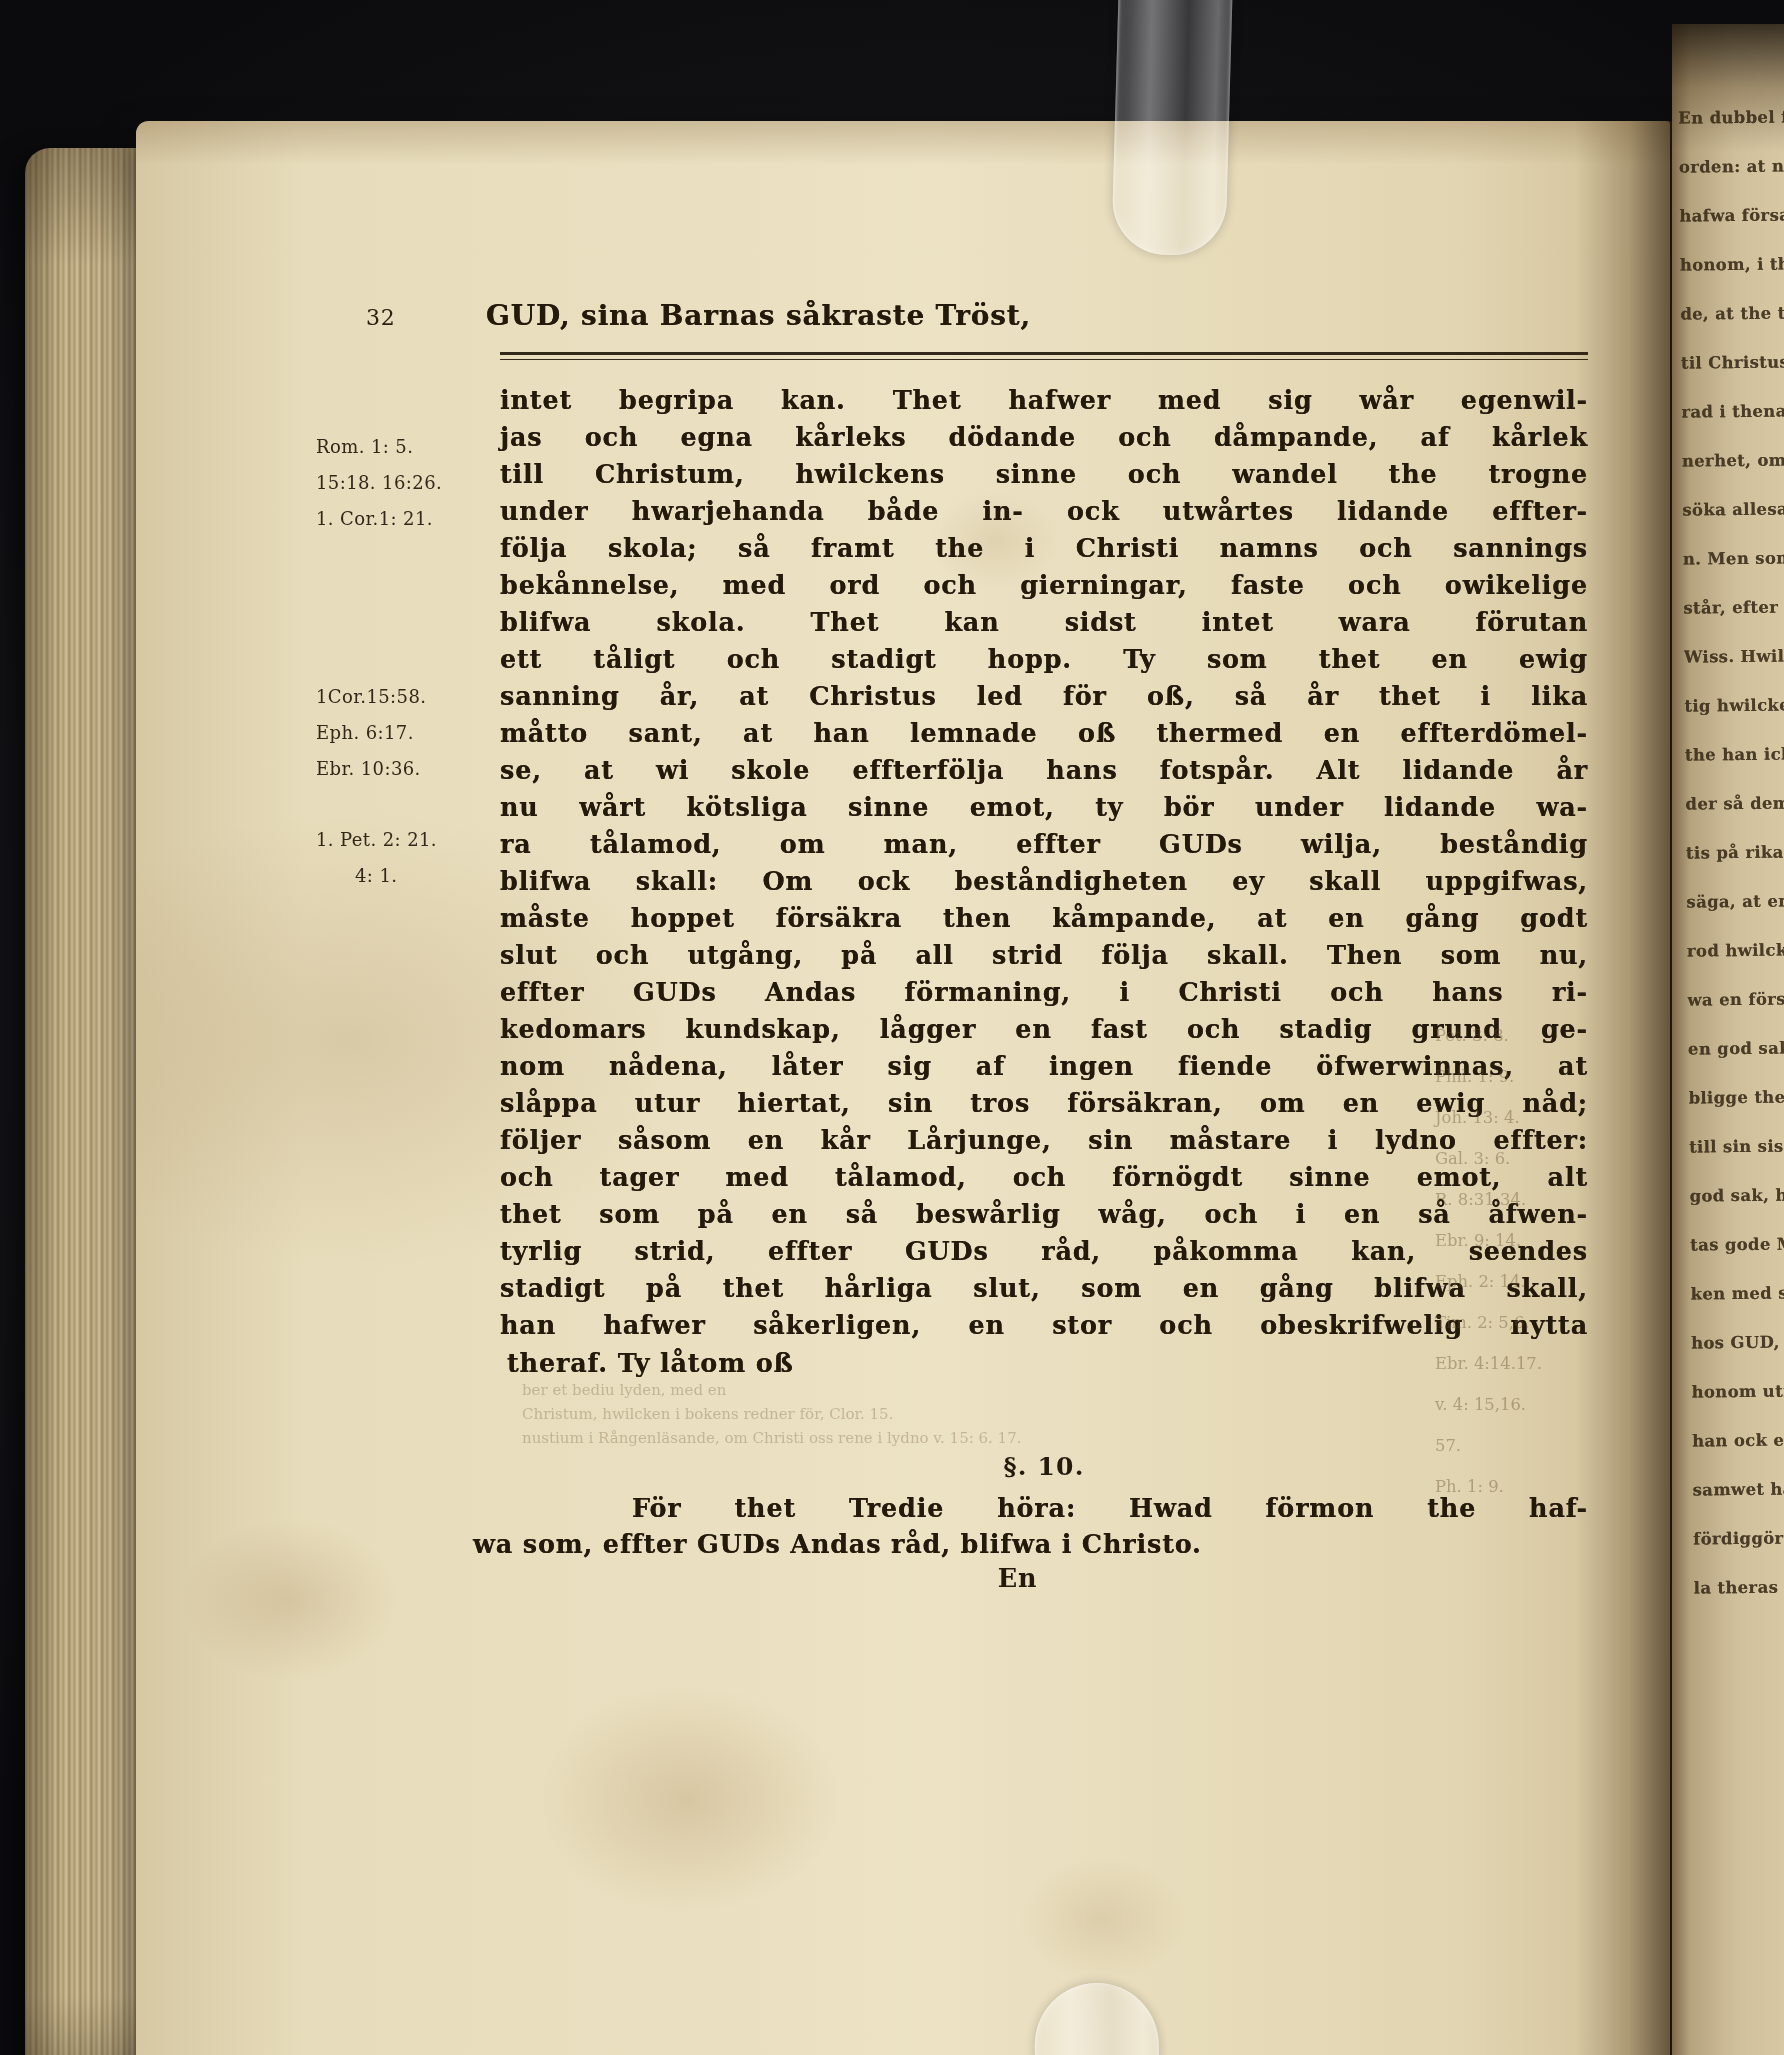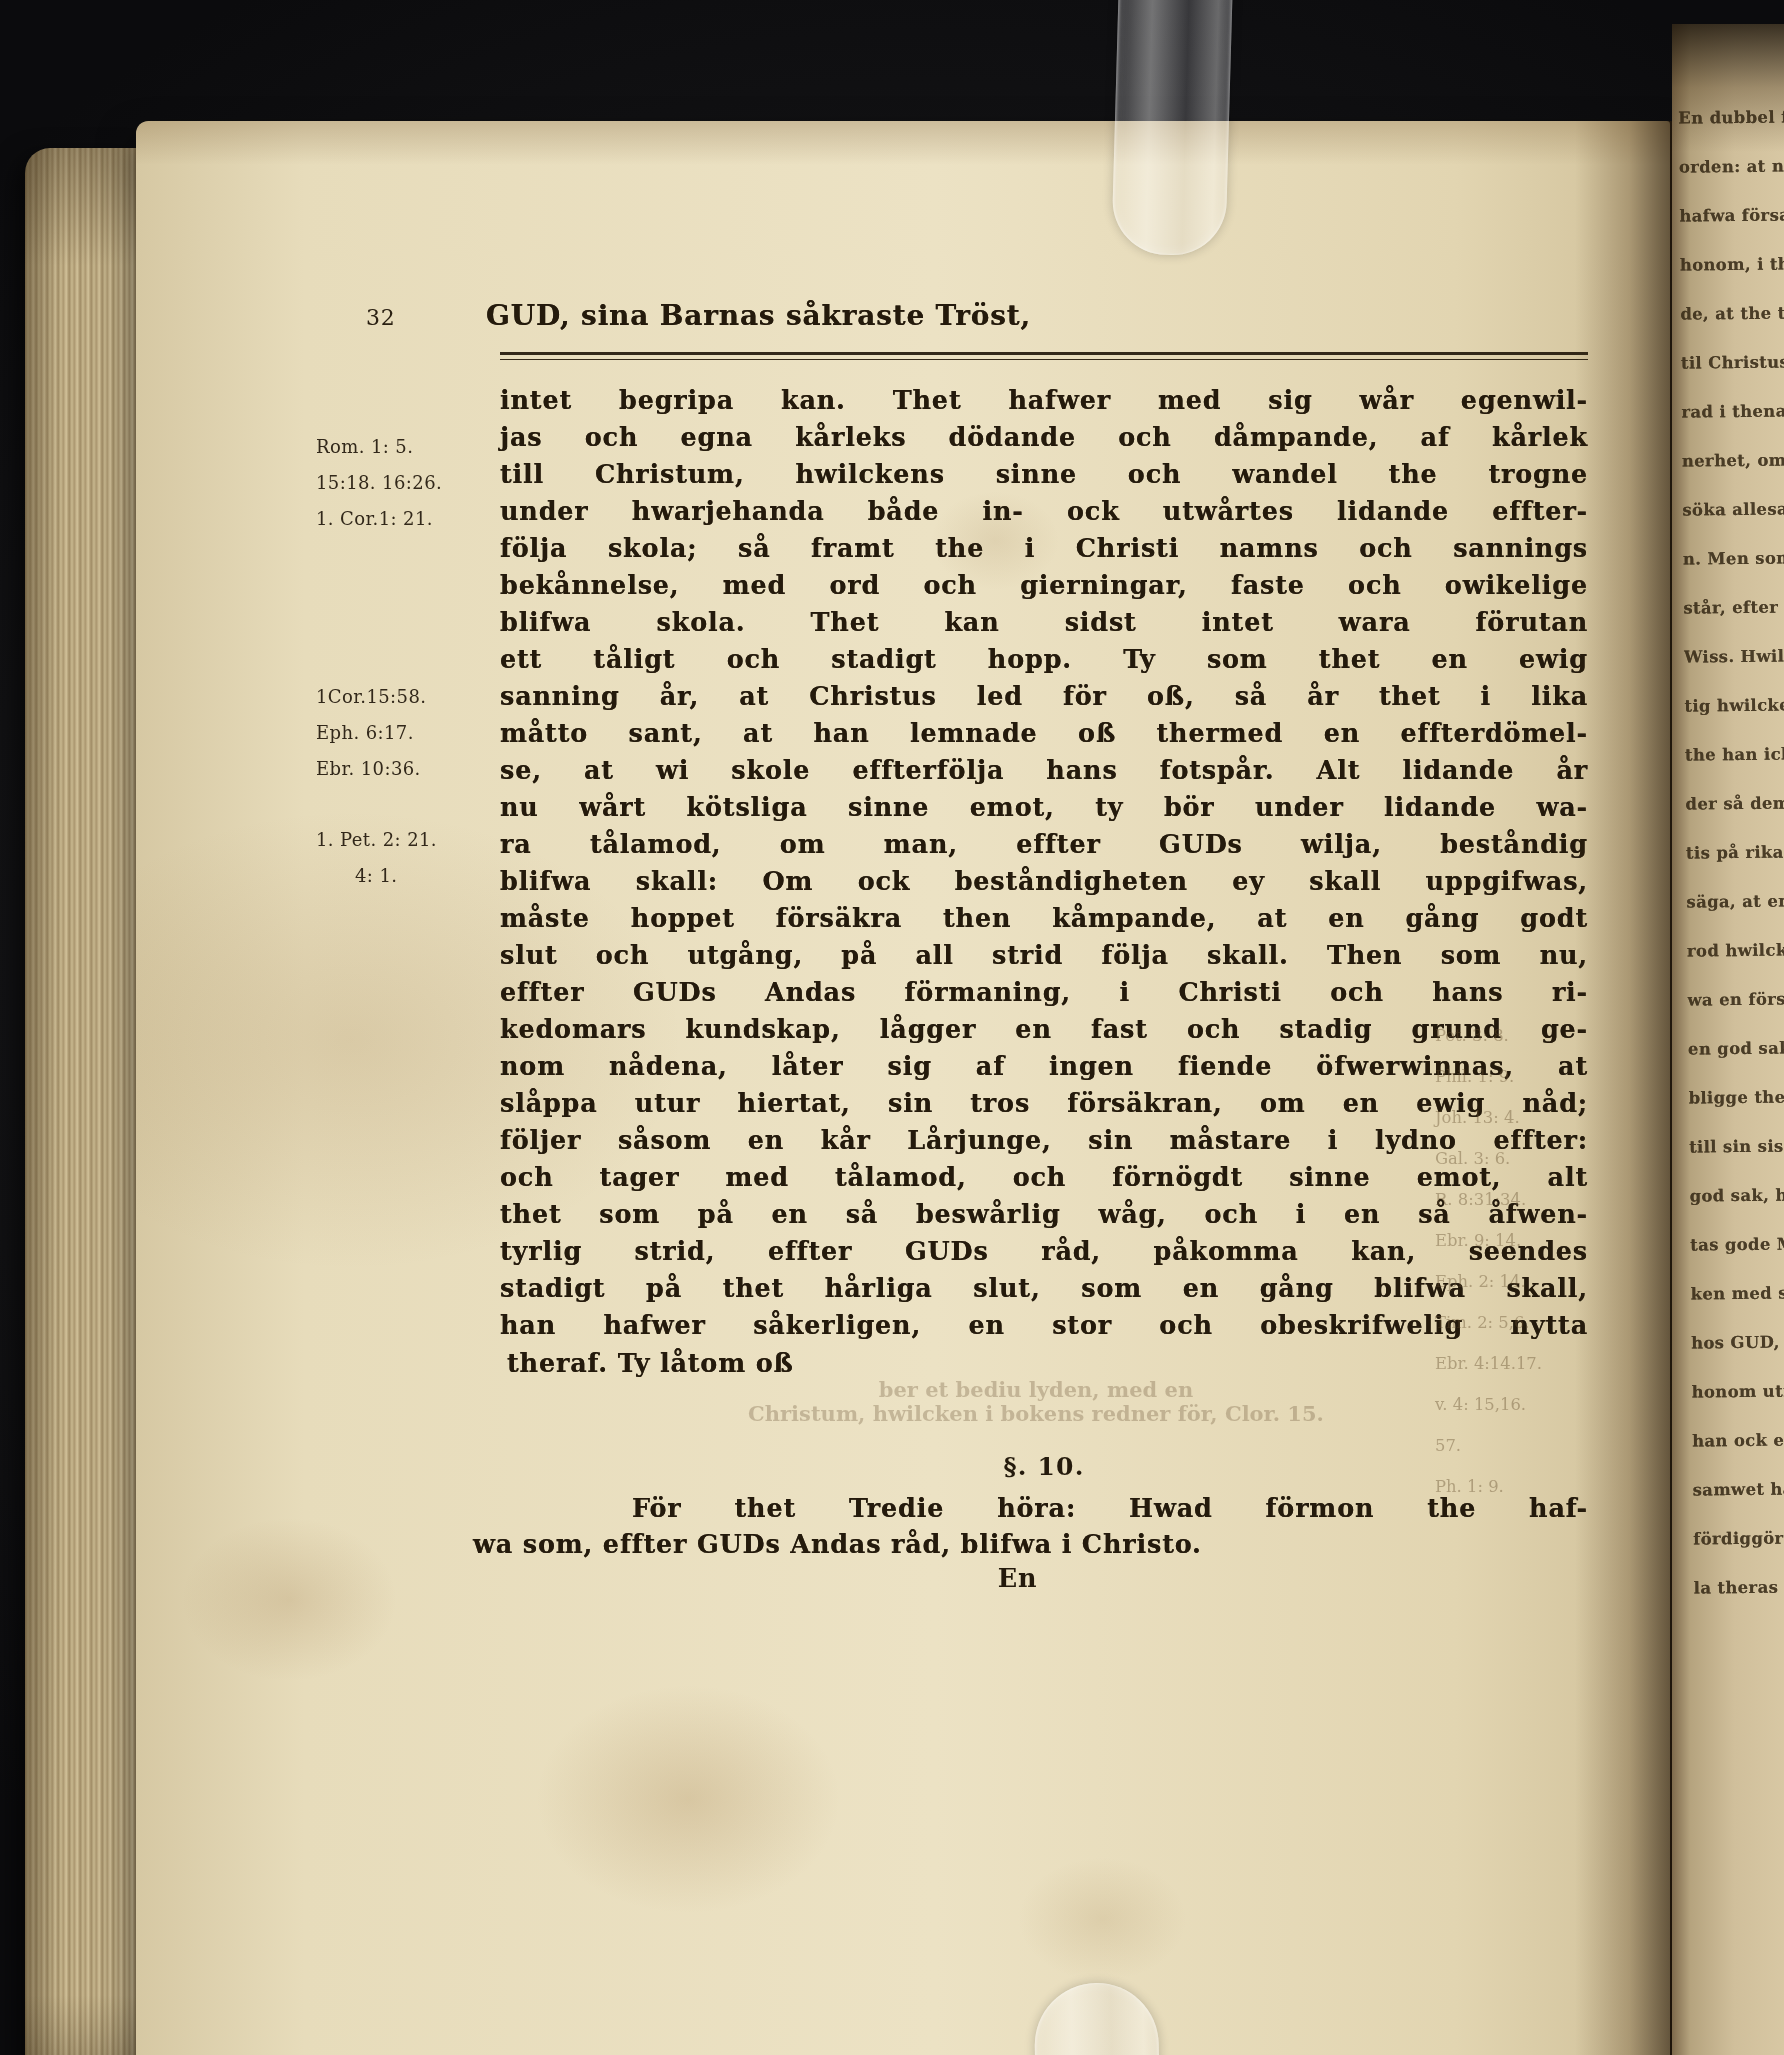--- a/index.html
+++ b/index.html
@@ -64,22 +64,22 @@
     color: #241a0c; text-shadow: 0 0 0.4px rgba(36,26,12,0.8);
   }
   .body-line { text-align: justify; text-align-last: justify; white-space: normal; }
   .body-last {
     position: absolute; left: 364px; top: 1224px; width: 1088px;
     font-size: 25.5px; font-weight: bold; line-height: 37px; letter-spacing: 0.8px;
     color: #241a0c; text-shadow: 0 0 0.4px rgba(36,26,12,0.8); margin-left: 7px;
   }
   .ghost-lines {
     position: absolute; left: 386px; top: 1257px; width: 1028px;
-    font-size: 21px; line-height: 24px; color: rgba(92,70,40,0.28);
-    filter: blur(0.5px); font-weight: bold; white-space: nowrap; overflow: hidden; text-align: center;
+    font-size: 15px; line-height: 24px; color: rgba(92,70,40,0.28);
+    filter: blur(0.5px); font-weight: normal; white-space: nowrap; overflow: hidden;
   }
   .ghost-refs {
     position: absolute; left: 1299px; top: 894px; width: 173px;
     font-size: 16.4px; line-height: 41px; color: rgba(100,78,46,0.4);
     filter: blur(0.2px); white-space: nowrap;
   }
   .section-mark {
     position: absolute; left: 364px; top: 1331px; width: 1088px; text-align: center;
     font-size: 25px; font-weight: bold; letter-spacing: 1.2px; color: #241a0c;
   }
@@ -183,20 +183,21 @@
         <div class="body-line">thet som på en så beswårlig wåg, och i en så åfwen-</div>
         <div class="body-line">tyrlig strid, effter GUDs råd, påkomma kan, seendes</div>
         <div class="body-line">stadigt på thet hårliga slut, som en gång blifwa skall,</div>
         <div class="body-line">han hafwer såkerligen, en stor och obeskrifwelig nytta</div>
       </div>
     <div class="body-last">theraf.   Ty låtom oß</div>
 
     <div class="ghost-lines">
         <div class="ghost-line">ber et bediu lyden, med en</div>
         <div class="ghost-line">Christum, hwilcken i bokens redner för, Clor. 15.</div>
+        <div class="ghost-line">nustium i Rångenläsande, om Christi oss rene i lydno v. 15: 6. 17.</div>
       </div>
     <div class="ghost-refs">
         <div class="ghost-ref">Pet. 3: 8.</div>
         <div class="ghost-ref">Phil. 1: 9.</div>
         <div class="ghost-ref">Joh. 13: 4.</div>
         <div class="ghost-ref">Gal. 3: 6.</div>
         <div class="ghost-ref">R. 8:31:34.</div>
         <div class="ghost-ref">Ebr. 9: 14.</div>
         <div class="ghost-ref">Eph. 2: 14.</div>
         <div class="ghost-ref">Tim. 2: 5,6.</div>

